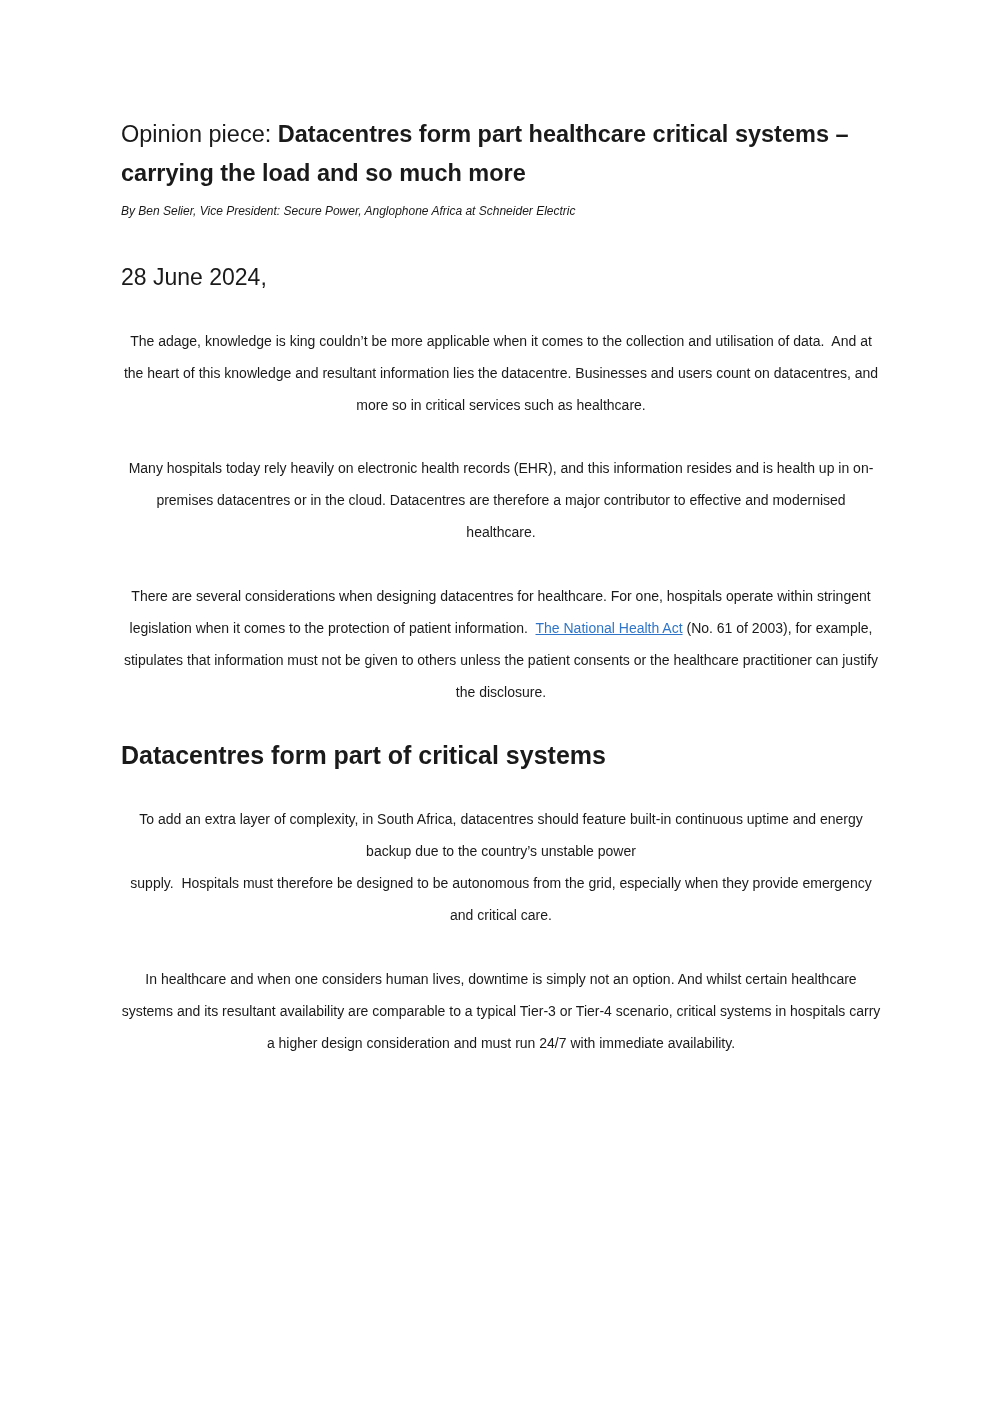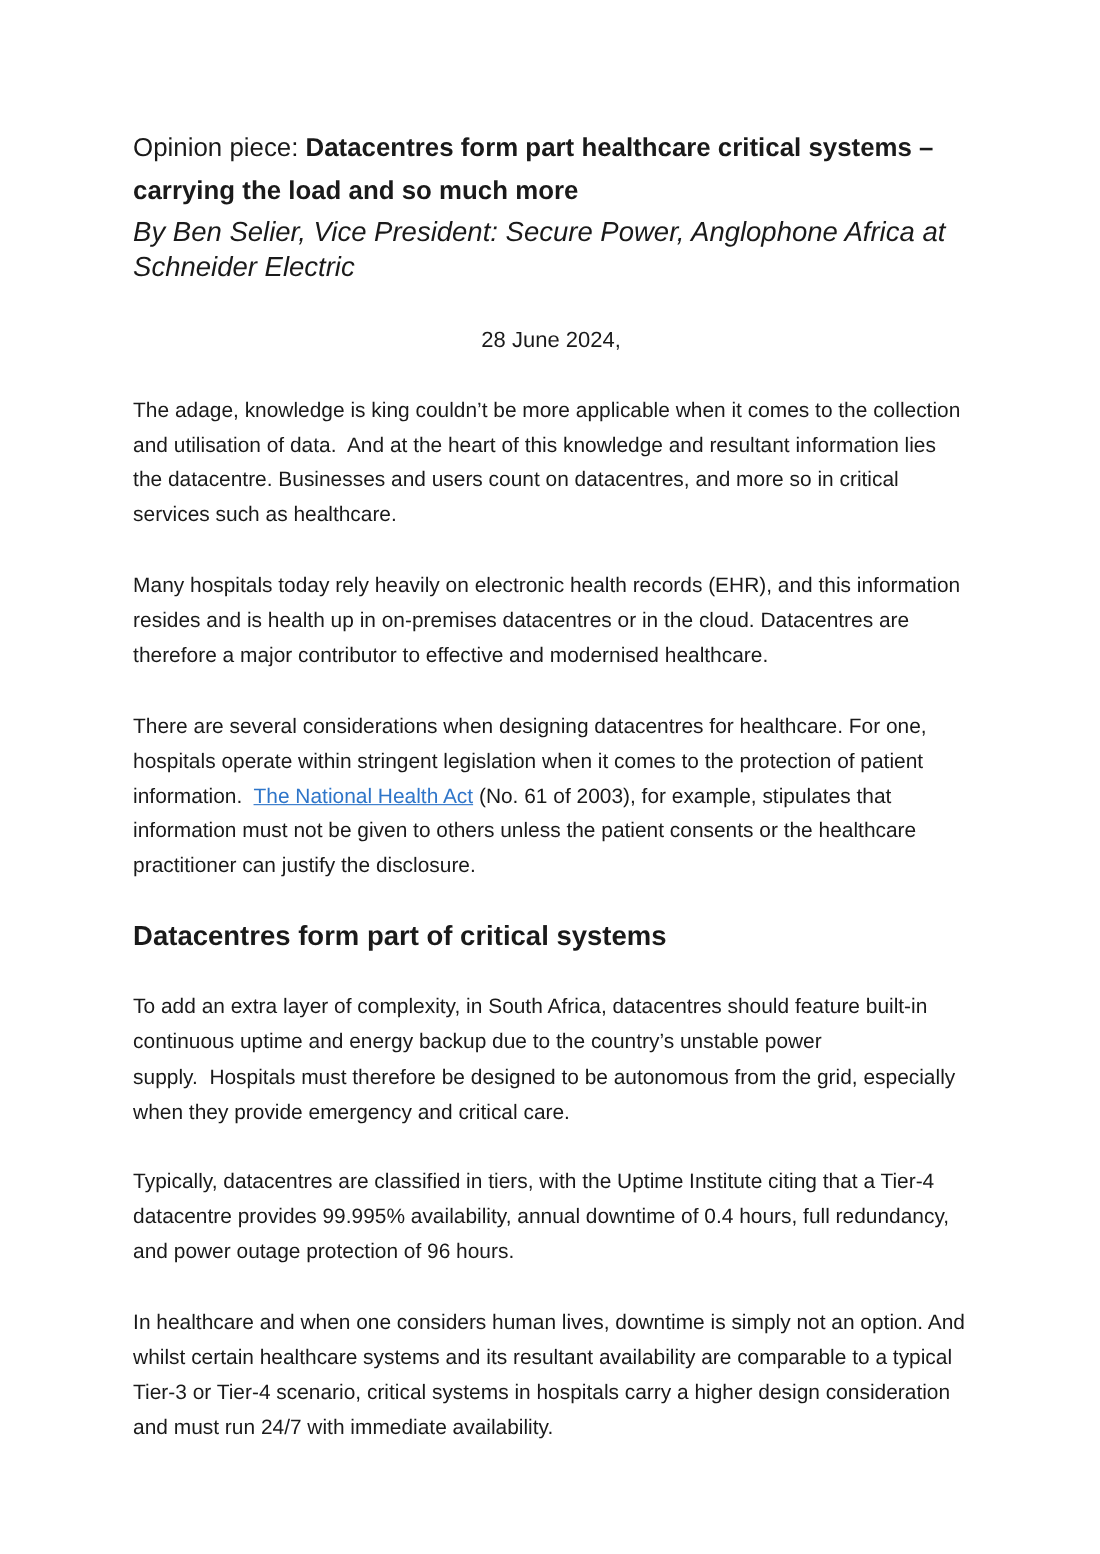--- a/index.html
+++ b/index.html
@@ -23,35 +23,35 @@
     font-size:23.5px;
     line-height:39px;
     font-weight:400;
     letter-spacing:0;
   }
   h1.article-title .title-bold{
     font-weight:700;
   }
   p.byline{
     margin:3px 0 0 0;
-    font-size:25px;
+    font-size:12px;
     line-height:31.9px;
     font-style:italic;
   }
   p.date-line{
     margin:34px 0 0 0;
-    font-size:20px;
+    font-size:23px;
     line-height:31.9px;
-    text-align:center;
   }
   p.body{
     margin:31.9px 0;
-    font-size:19px;
+    font-size:14px;
     line-height:31.9px;
     white-space:pre-wrap;
+    text-align:center;
   }
   h2.section-heading{
     margin:31.9px 0;
     font-size:25px;
     line-height:31.9px;
     font-weight:700;
   }
   a.doc-link{
     color:var(--link-color);
     text-decoration:underline;
@@ -73,17 +73,16 @@
 
   <p class="body">Many hospitals today rely heavily on electronic health records (EHR), and this information resides and is health up in on-premises datacentres or in the cloud. Datacentres are therefore a major contributor to effective and modernised healthcare.</p>
 
   <p class="body"><span>There are several considerations when designing datacentres for healthcare. For one, hospitals operate within stringent legislation when it comes to the protection of patient information.  </span><a class="doc-link" href="#">The National Health Act</a><span> (No. 61 of 2003), for example, stipulates that information must not be given to others unless the patient consents or the healthcare practitioner can justify the disclosure.</span></p>
 
   <h2 class="section-heading">Datacentres form part of critical systems</h2>
 
   <p class="body">To add an extra layer of complexity, in South Africa, datacentres should feature built-in continuous uptime and energy backup due to the country’s unstable power
 supply.  Hospitals must therefore be designed to be autonomous from the grid, especially when they provide emergency and critical care.</p>
 
-  <p class="body">Typically, datacentres are classified in tiers, with the Uptime Institute citing that a Tier-4 datacentre provides 99.995% availability, annual downtime of 0.4 hours, full redundancy, and power outage protection of 96 hours.</p>
 
   <p class="body">In healthcare and when one considers human lives, downtime is simply not an option. And whilst certain healthcare systems and its resultant availability are comparable to a typical Tier-3 or Tier-4 scenario, critical systems in hospitals carry a higher design consideration and must run 24/7 with immediate availability.</p>
 
 </div>
 
 </body></html>

